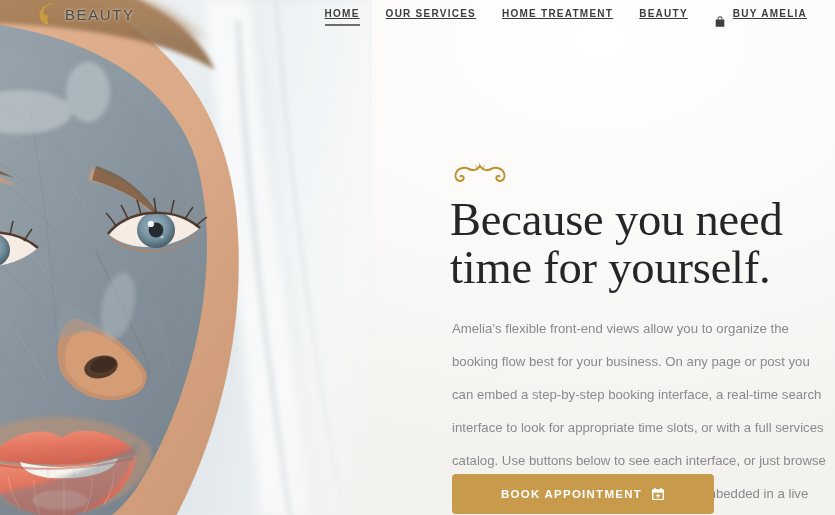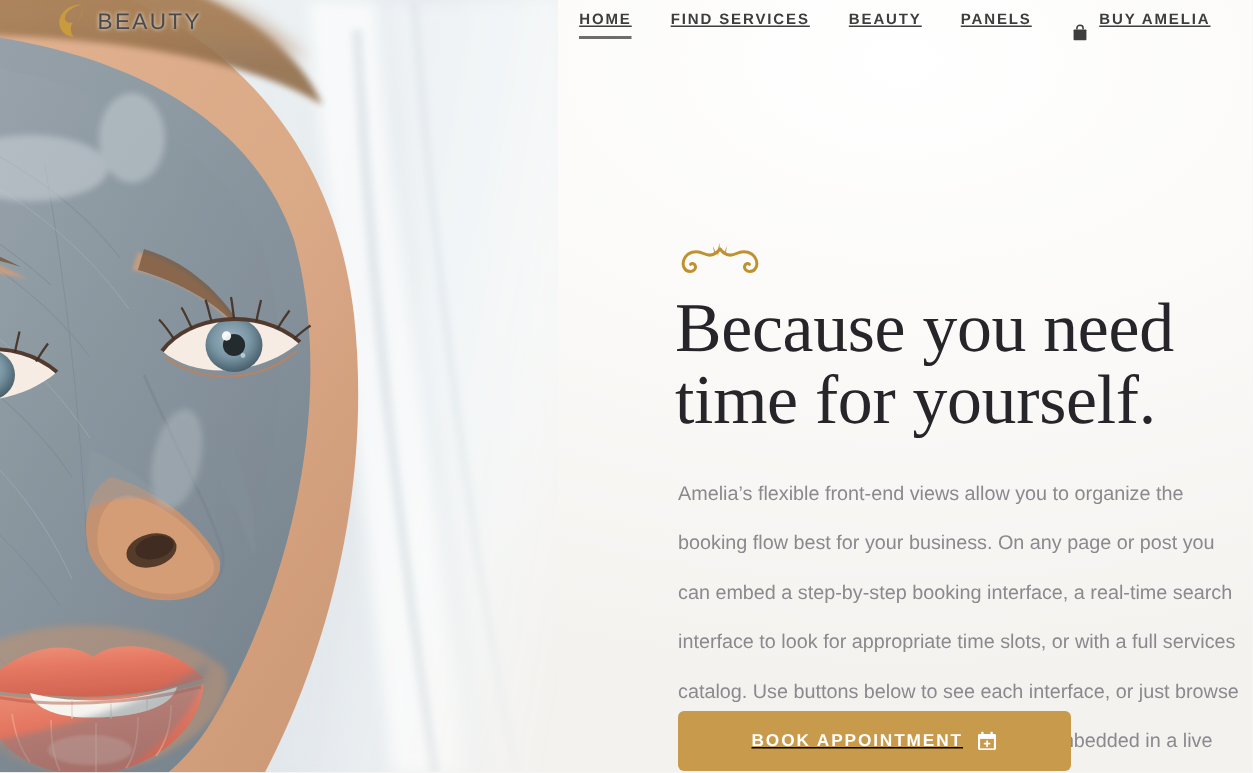--- a/index.html
+++ b/index.html
@@ -90,21 +90,21 @@
   .btn{
     position:absolute; left:0; width:262px; height:40px;
     background:#c89a4c; border:none; border-radius:4px;
     display:flex; align-items:center; justify-content:center; gap:9px;
     cursor:pointer;
   }
   .btn .lbl{
     color:#ffffff; font-size:11.5px; font-weight:700;
     letter-spacing:1.25px;
   }
-  #btn-appointment{ top:430px;text-decoration:underline; }
+  #btn-appointment{ top:430px; }
   #btn-event{ top:480px; }
   .cal{ width:14px; height:14px; display:block; }
 </style>
 </head>
 <body>
 
 <div id="page">
 
   <div id="photo-wrap">
     <svg class="photo-svg" viewBox="0 0 372 515" preserveAspectRatio="xMidYMid slice">
@@ -297,27 +297,27 @@
         <path d="M20.8 2.2 C21.6 6 20.6 9.6 18 12 C19.8 10.2 21.6 7 20.8 2.2 Z" fill="#d9ae56"></path>
       </svg>
       <span class="brandtext">BEAUTY</span>
     </div>
 
     <nav id="nav">
       <div class="navitem active">
         <span>HOME</span>
       </div>
       <div class="navitem">
-        <span>FIND SERVICES</span>
+        <span>OUR SERVICES</span>
+      </div>
+      <div class="navitem">
+        <span>HOME TREATMENT</span>
       </div>
       <div class="navitem">
         <span>BEAUTY</span>
-      </div>
-      <div class="navitem">
-        <span>PANELS</span>
       </div>
       <div class="navitem withicon">
         <svg class="bagicon" viewBox="0 0 14 14">
           <path d="M4.6 4.2 V3.1 C4.6 1.9 5.6 1 7 1 C8.4 1 9.4 1.9 9.4 3.1 V4.2" fill="none" stroke="#3d3d3d" stroke-width="1.2"></path>
           <rect x="2" y="4.2" width="10" height="8.4" rx="0.7" fill="#3d3d3d"></rect>
         </svg>
         <span>BUY AMELIA</span>
       </div>
     </nav>
   </div>

